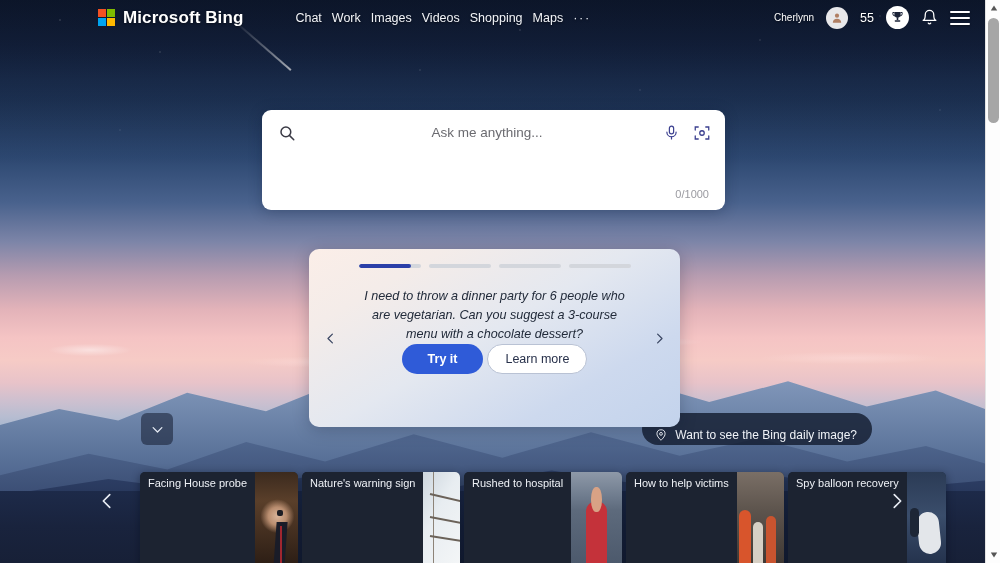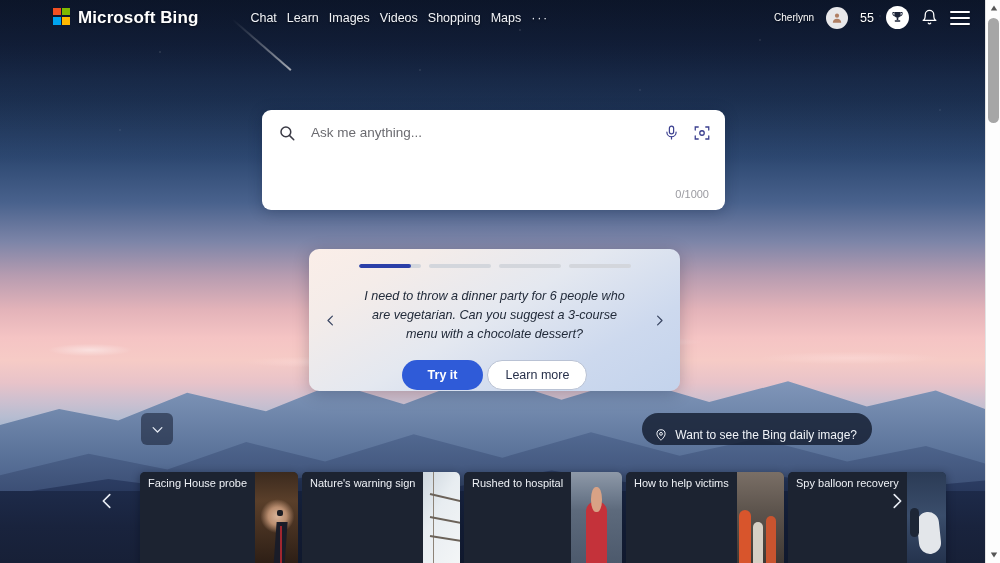--- a/index.html
+++ b/index.html
@@ -84,21 +84,21 @@
     background: linear-gradient(to bottom, #1d2a49 0%, #19233d 50%, #172037 100%);
   }
   .bg-vignette { position:absolute; inset:0;
     background: linear-gradient(to bottom, rgba(8,14,28,.42) 0%, rgba(8,14,28,.10) 14%, rgba(8,14,28,0) 30%); }
 
   
   .header {
     position:absolute; top:0; left:0; right:15px; height:35px;
     display:flex; align-items:center; z-index:20;
   }
-  .logo { display:flex; gap:8px; margin-left:53px; }
+  .logo { display:flex; align-items:center; gap:8px; margin-left:98px; }
   .ms-squares { width:17px; height:17px; display:grid; grid-template-columns:1fr 1fr;
     grid-template-rows:1fr 1fr; gap:1.6px; }
   .ms-squares i { display:block; }
   .logo-text { color:#fff; font-size:17px; font-weight:600; letter-spacing:.1px;
     text-shadow:0 1px 3px rgba(0,0,0,.45); white-space:nowrap; }
   .nav { display:flex; align-items:center; gap:10px; margin-left:52px; }
   .nav a { color:#f2f4f8; font-size:12.5px; text-decoration:none; white-space:nowrap;
     text-shadow:0 1px 2px rgba(0,0,0,.5); }
   .nav .more { letter-spacing:1.6px; font-size:13px; color:#e6eaf2; }
   .header-right { margin-left:auto; display:flex; align-items:center; gap:12px; margin-right:15px; }
@@ -116,42 +116,42 @@
 
   
   .searchbox {
     position:absolute; left:262px; top:110px; width:463px; height:100px;
     background:#fff; border-radius:9px; box-shadow:0 2px 14px rgba(10,20,45,.28);
     z-index:15;
   }
   .search-row { display:flex; align-items:center; height:45px; padding:0 14px 0 16px; }
   .search-input {
     flex:1; border:none; outline:none; font-size:13.5px; color:#222;
-    font-family:"Liberation Sans", sans-serif; margin-left:15px; background:transparent;
+    font-family:"Liberation Sans", sans-serif; margin-left:15px; background:transparent;text-align:center;
   }
   .search-input::placeholder { color:#6b6b70; }
   .search-actions { display:flex; align-items:center; gap:13px; }
   .counter { position:absolute; right:16px; bottom:10px; color:#9a9aa0; font-size:11px; }
 
   
   .sugg {
-    position:absolute; left:309px; top:249px; width:371px; height:142px;
+    position:absolute; left:309px; top:249px; width:371px; height:178px;
     border-radius:10px; z-index:15;
     background: linear-gradient(150deg, #fbeee8 0%, #f4ece9 20%, #e4e8f0 48%, #cdd9ee 76%, #c3d3ec 100%);
     box-shadow:0 3px 16px rgba(10,20,45,.25);
     display:flex; flex-direction:column; align-items:center;
   }
   .sugg-bars { display:flex; gap:8px; margin-top:15px; }
   .sugg-bar { width:62px; height:3.5px; border-radius:2px; background:#d3d6dc; overflow:hidden; }
   .sugg-bar i { display:block; height:100%; background:#2b3fa8; border-radius:2px; }
   .sugg-text {
     margin-top:19px; width:274px; text-align:center; font-style:italic;
     font-size:12.6px; line-height:1.52; color:#222b3a;
   }
-  .sugg-buttons { display:flex; gap:4px; margin-top:16px; }
+  .sugg-buttons { display:flex; gap:4px; }
   .btn-primary {
     background:#2f5bd8; color:#fff; border:none; border-radius:17px;
     padding:0 26px; height:30px; font-size:12.5px; font-weight:600; cursor:pointer;
     font-family:"Liberation Sans", sans-serif;
   }
   .btn-outline {
     background:#fff; color:#27304a; border:1px solid #b9c2d4; border-radius:17px;
     padding:4px 17px; height:30px; font-size:12.5px; cursor:pointer;
     font-family:"Liberation Sans", sans-serif;
   }
@@ -225,21 +225,21 @@
         <i id="sq0" style="background: rgb(242, 80, 34);"></i>
           <i id="sq1" style="background: rgb(127, 186, 0);"></i>
           <i id="sq2" style="background: rgb(0, 164, 239);"></i>
           <i id="sq3" style="background: rgb(255, 185, 0);"></i>
       </span>
       <span class="logo-text">Microsoft Bing</span>
     </div>
 
     <nav class="nav">
       <a href="#">Chat</a>
-      <a href="#">Learn</a>
+      <a href="#">Work</a>
       <a href="#">Images</a>
       <a href="#">Videos</a>
       <a href="#">Shopping</a>
       <a href="#">Maps</a>
       <a href="#" class="more">···</a>
     </nav>
 
     <div class="header-right">
       <span class="user-name">Cherlynn</span>
       <span class="avatar">

